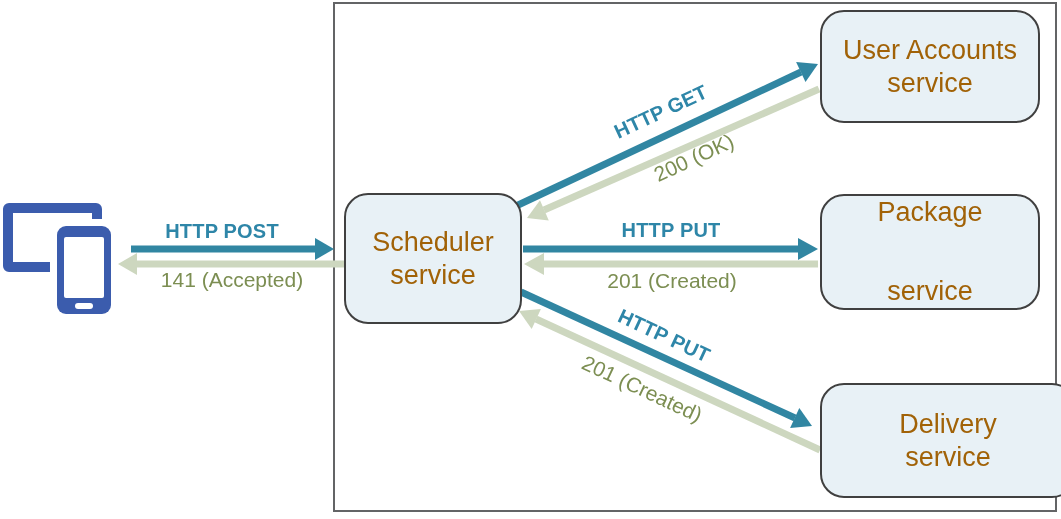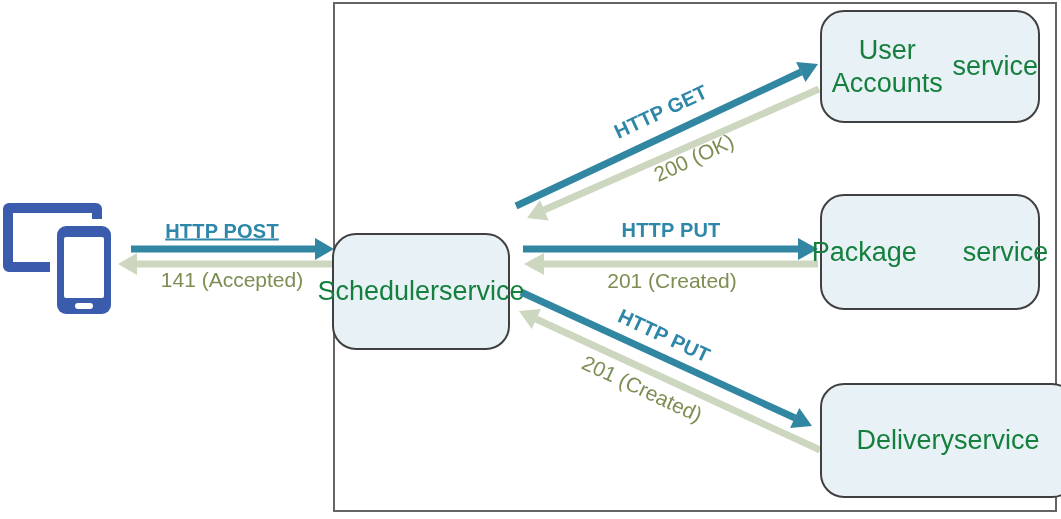--- a/index.html
+++ b/index.html
@@ -8,23 +8,23 @@
 
   
   .boundary{position:absolute;left:333px;top:2px;width:724px;height:510px;
     border:2px solid #636466;box-sizing:border-box;background:transparent;z-index:1;}
 
   
   .arrow-layer{position:absolute;left:0;top:0;width:1061px;height:519px;z-index:2;pointer-events:none;}
 
   
   .node{position:absolute;box-sizing:border-box;background:#E8F1F6;border:2px solid #404040;
-    border-radius:24px;display:flex;align-items:center;justify-content:center;
-    font-size:27px;line-height:1.22;color:#15803d;text-align:center;z-index:3;}
-  .node-scheduler{left:332px;top:193px;width:178px;height:117px;margin-top:40px;}
+    border-radius:24px;display:flex;flex-direction:column;align-items:center;justify-content:center;
+    font-size:27px;line-height:1.22;color:#a16207;text-align:center;z-index:3;}
+  .node-scheduler{left:344px;top:193px;width:178px;height:131px;}
   .node-user-accounts{left:820px;top:10px;width:220px;height:113px;}
   .node-package{left:820px;top:194px;width:220px;height:116px;gap:46px;}
   .node-delivery{left:820px;top:383px;width:256px;height:115px;}
 
   
   .msg{position:absolute;white-space:nowrap;z-index:4;transform:translate(-50%,-50%);}
   .msg.req{color:#2E86A8;font-weight:bold;font-size:20px;letter-spacing:0.2px;}
   .msg.resp{color:#7C8E52;font-size:21px;}
   .msg.rot-up{transform:translate(-50%,-50%) rotate(-25deg);}
   .msg.rot-down{transform:translate(-50%,-50%) rotate(25deg);}
@@ -107,21 +107,21 @@
   </div>
   <div class="node node-package">
     <span>Package</span>
     <span>service</span>
   </div>
   <div class="node node-delivery">
     <span>Delivery</span>
     <span>service</span>
   </div>
 
-  <div class="msg req" style="left:222px;top:231px;text-decoration:underline;">HTTP POST</div>
+  <div class="msg req" style="left:222px;top:231px;">HTTP POST</div>
   <div class="msg resp" style="left:232px;top:280px;">141 (Accepted)</div>
   <div class="msg req rot-up" style="left:661px;top:112px;">HTTP GET</div>
   <div class="msg resp rot-up" style="left:694px;top:158px;">200 (OK)</div>
   <div class="msg req" style="left:671px;top:230px;">HTTP PUT</div>
   <div class="msg resp" style="left:672px;top:281px;">201 (Created)</div>
   <div class="msg req rot-down" style="left:664px;top:336px;">HTTP PUT</div>
   <div class="msg resp rot-down" style="left:642px;top:389px;">201 (Created)</div>
 
 </div>
 

